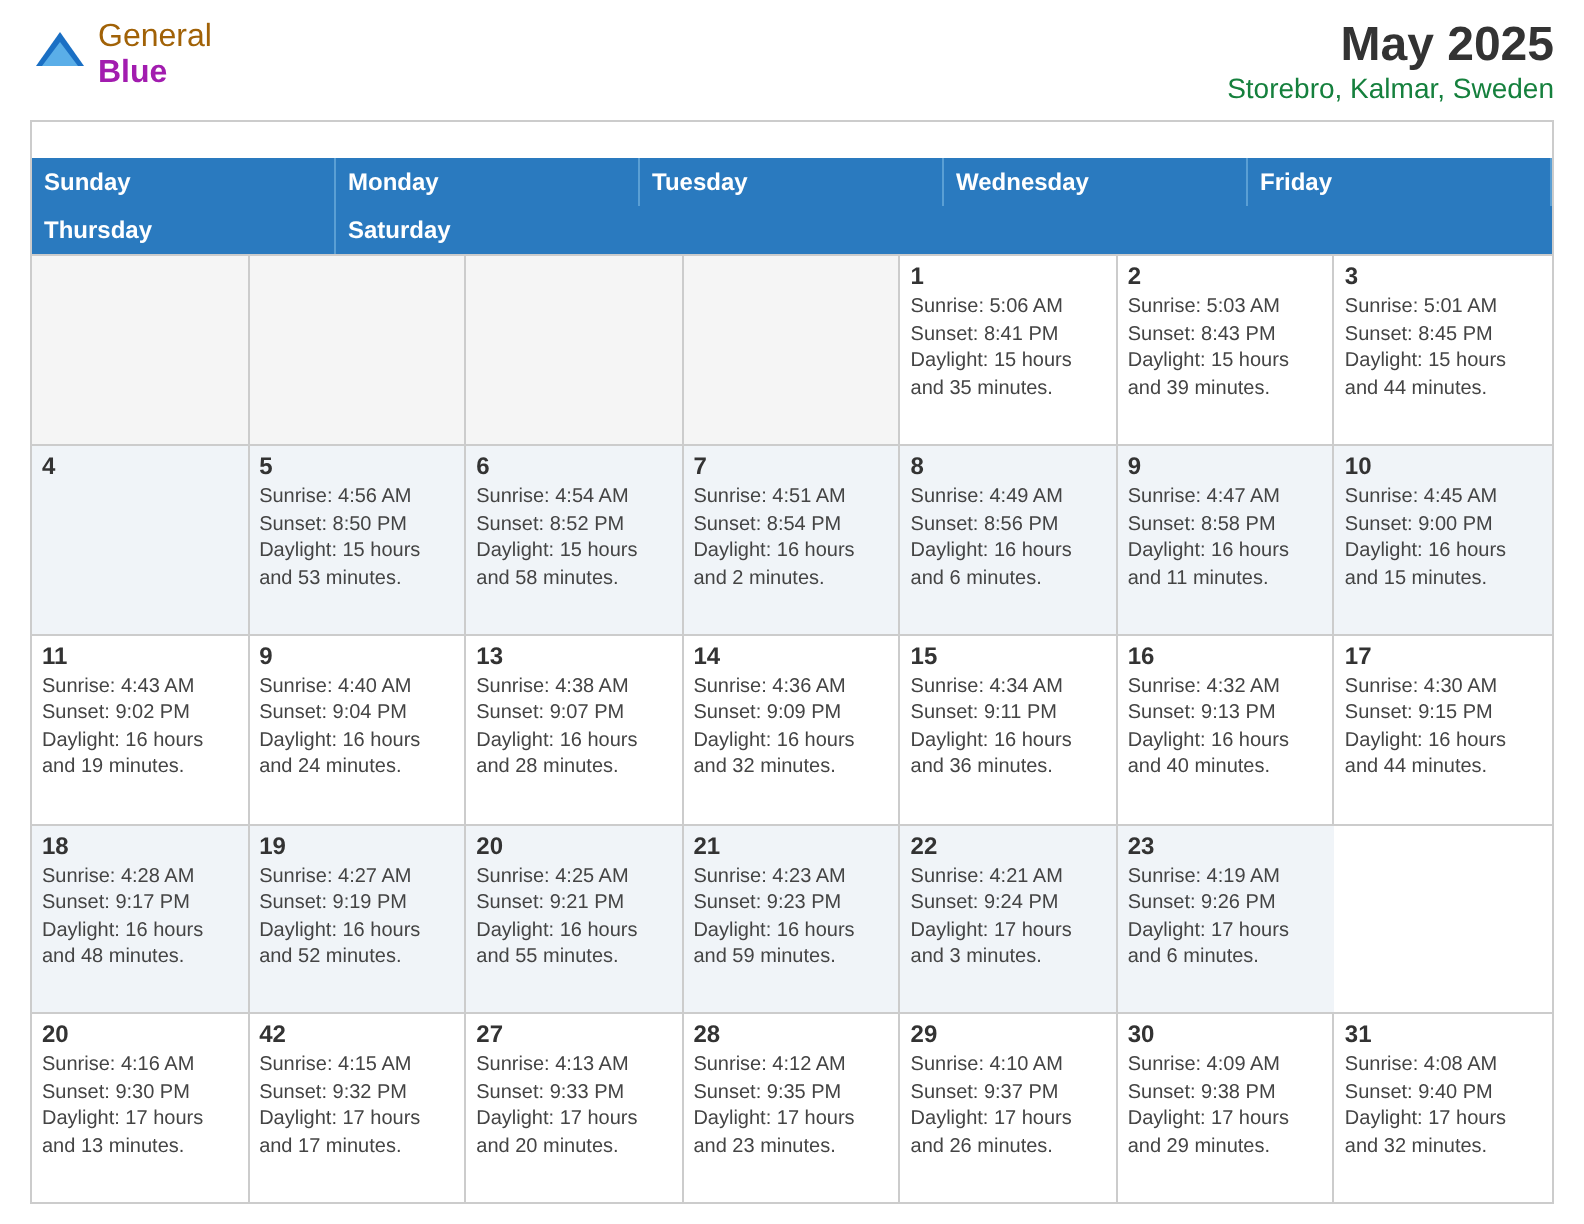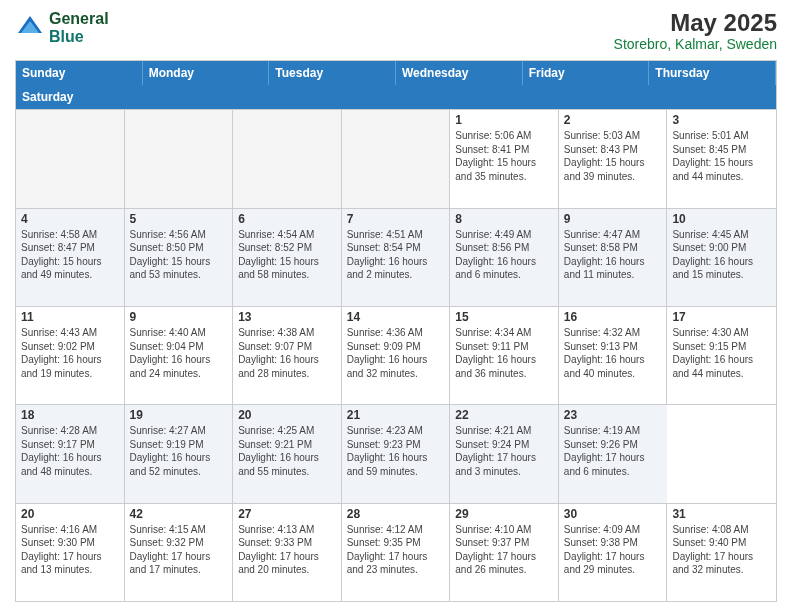--- a/index.html
+++ b/index.html
@@ -28,27 +28,27 @@
       align-items: center;
       gap: 4px;
     }
     .logo-text {
       display: flex;
       flex-direction: column;
       line-height: 1.1;
     }
     .logo-general {
       font-size: 16px;
-      font-weight: bold;
-      color: #14532d;
+      font-weight: normal;
+      color: #a16207;
     }
     .logo-blue {
       font-size: 16px;
       font-weight: bold;
-      color: #0f766e;
+      color: #a21caf;
     }
     .logo-icon {
       width: 30px;
       height: 30px;
     }
     .title-block {
       text-align: right;
     }
     .main-title {
       font-size: 24px;
@@ -61,22 +61,23 @@
       color: #15803d;
     }
     .calendar {
       flex: 1;
       display: flex;
       flex-direction: column;
       border: 1px solid #ccc;
     }
     .cal-header {
       display: grid;
-      grid-template-columns: repeat(6, 1fr);
+      grid-template-columns: repeat(5, 1fr);
       background: #2a7abf;
+      margin-top: 18px;
     }
     .cal-header-cell {
       color: #fff;
       font-size: 12px;
       font-weight: bold;
       padding: 5px 6px;
       border-right: 1px solid #5a9fd4;
       text-align: left;
     }
     .cal-header-cell:last-child { border-right: none; }
@@ -161,21 +162,20 @@
             <div class="day-info">Sunrise: 5:03 AM<br>Sunset: 8:43 PM<br>Daylight: 15 hours and 39 minutes.</div>
           </div>
           <div class="cal-cell">
             <div class="day-num">3</div>
             <div class="day-info">Sunrise: 5:01 AM<br>Sunset: 8:45 PM<br>Daylight: 15 hours and 44 minutes.</div>
           </div>
         </div>
         <div class="cal-row">
           <div class="cal-cell alt-row">
             <div class="day-num">4</div>
-            <div class="day-info">Sunrise: 4:58 AM<br>Sunset: 8:47 PM<br>Daylight: 15 hours and 49 minutes.</div>
           </div>
           <div class="cal-cell alt-row">
             <div class="day-num">5</div>
             <div class="day-info">Sunrise: 4:56 AM<br>Sunset: 8:50 PM<br>Daylight: 15 hours and 53 minutes.</div>
           </div>
           <div class="cal-cell alt-row">
             <div class="day-num">6</div>
             <div class="day-info">Sunrise: 4:54 AM<br>Sunset: 8:52 PM<br>Daylight: 15 hours and 58 minutes.</div>
           </div>
           <div class="cal-cell alt-row">

